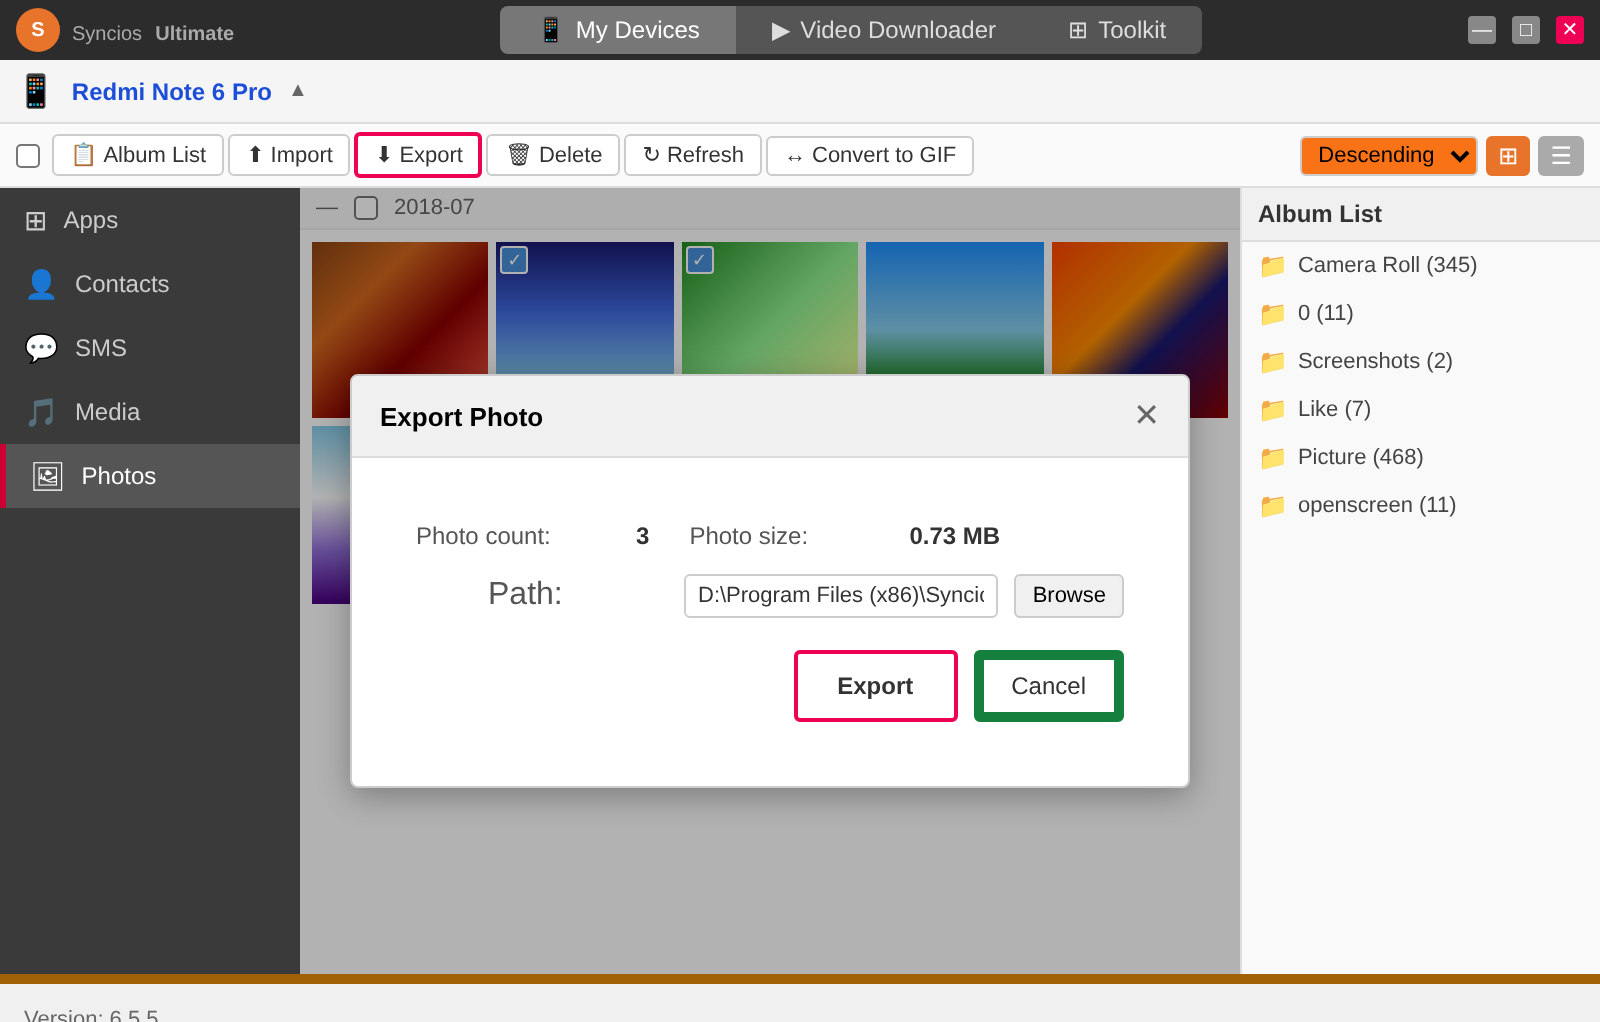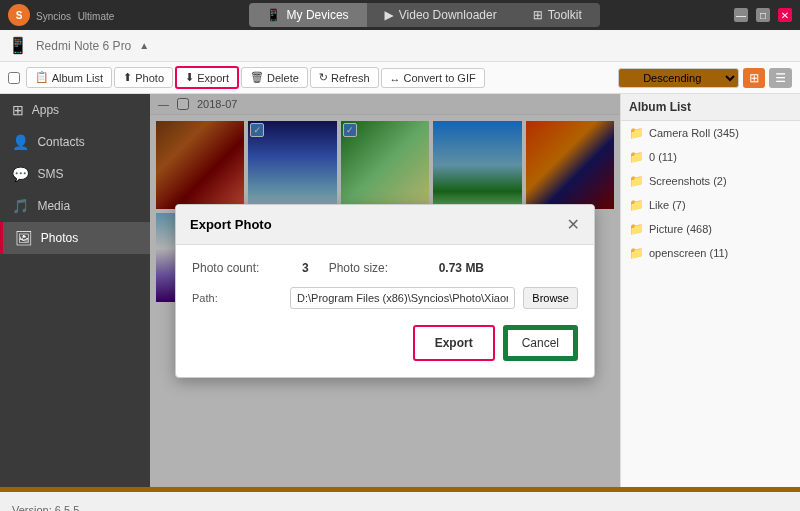--- a/index.html
+++ b/index.html
@@ -41,21 +41,21 @@
     .device-bar {
       height: 32px;
       background: #f5f5f5;
       border-bottom: 1px solid #ddd;
       display: flex;
       align-items: center;
       padding: 0 8px;
       gap: 8px;
     }
     .device-icon { color: #e8732a; font-size: 16px; }
-    .device-name { font-weight: normal; font-size: 12px; color: #737373; }
+    .device-name { font-weight: bold; font-size: 12px; color: #1d4ed8; }
     .device-arrow { color: #666; font-size: 10px; }
     .device-spacer { flex: 1; }
 
     
     .toolbar {
       height: 32px;
       background: #fafafa;
       border-bottom: 1px solid #ddd;
       display: flex;
       align-items: center;
@@ -69,25 +69,25 @@
       border: 1px solid #ccc;
       border-radius: 3px;
       cursor: pointer;
       font-size: 11px;
       display: flex; align-items: center; gap: 3px;
       color: #333;
     }
     .tool-btn.highlighted { border: 2px solid #e05; }
     .toolbar-spacer { flex: 1; }
     .sort-select {
-      padding: 2px 20px;
+      padding: 2px 4px;
       border: 1px solid #ccc;
       border-radius: 3px;
       font-size: 11px;
-      background: #a16207;
+      background: #f97316;
     }
     .view-btn { padding: 3px 6px; background: #e8732a; border: none; border-radius: 3px; cursor: pointer; color: white; font-size: 12px; margin-left: 2px; }
 
     
     .main-layout {
       display: flex;
       height: calc(511px - 30px - 32px - 32px - 24px);
     }
 
     
@@ -209,43 +209,43 @@
     }
     .modal-header {
       padding: 10px 14px;
       background: #f0f0f0;
       border-bottom: 1px solid #ddd;
       display: flex; align-items: center; justify-content: space-between;
       border-radius: 4px 4px 0 0;
       font-weight: bold; font-size: 13px;
     }
     .modal-close { cursor: pointer; color: #666; font-size: 16px; border: none; background: none; }
-    .modal-body { padding: 16px; }
+    .modal-body { padding: 32px; }
     .modal-row { display: flex; align-items: center; margin-bottom: 12px; gap: 20px; }
     .modal-label { font-size: 12px; color: #555; width: 90px; }
     .modal-value { font-size: 12px; color: #333; font-weight: bold; }
     .path-row { display: flex; align-items: center; margin-bottom: 16px; gap: 8px; }
-    .path-label { font-size: 11px; color: #555; width: 90px; flex-shrink: 0; }
+    .path-label { font-size: 16px; color: #555; width: 90px; flex-shrink: 0; margin-left: 36px; }
     .path-input { flex: 1; padding: 4px 6px; border: 1px solid #ccc; border-radius: 3px; font-size: 11px; color: #333; }
     .browse-btn { padding: 4px 8px; background: #f0f0f0; border: 1px solid #ccc; border-radius: 3px; cursor: pointer; font-size: 11px; }
     .modal-actions { display: flex; justify-content: flex-end; gap: 8px; }
     .export-btn { padding: 6px 20px; background: white; border: 2px solid #e05; border-radius: 3px; cursor: pointer; font-size: 12px; color: #333; font-weight: bold; }
     .cancel-btn { padding: 6px 14px; background: white; border: 5px solid #15803d; border-radius: 3px; cursor: pointer; font-size: 12px; color: #333; }
 
     .checkbox-small { width: 12px; height: 12px; }
   </style>
 </head>
 <body>
 
 <div class="title-bar">
   <div class="title-bar-left">
     <div class="title-bar-logo">S</div>
     <span class="title-bar-brand">
       <span>Syncios</span>
-      <span style="color:#aaa; font-size:10px; margin-left:3px;">Ultimate</span>
+      <span style="color:#aaa; font-size:10px; margin-left:3px;font-weight:bold;">Ultimate</span>
     </span>
   </div>
   <div class="title-bar-nav">
     <button class="nav-btn active">📱 <span>My Devices</span></button>
     <button class="nav-btn">▶ <span>Video Downloader</span></button>
     <button class="nav-btn">⊞ <span>Toolkit</span></button>
   </div>
   <div class="title-bar-right">
     <button class="win-btn min">—</button>
     <button class="win-btn max">□</button>
@@ -256,21 +256,21 @@
 <div class="device-bar">
   <span class="device-icon">📱</span>
   <span class="device-name">Redmi Note 6 Pro</span>
   <span class="device-arrow">▲</span>
   <div class="device-spacer"></div>
 </div>
 
 <div class="toolbar">
   <input type="checkbox" class="toolbar-check checkbox-small" style="">
   <button class="tool-btn">📋 <span>Album List</span></button>
-  <button class="tool-btn">⬆ <span>Photo</span></button>
+  <button class="tool-btn">⬆ <span>Import</span></button>
   <button class="tool-btn highlighted">⬇ <span>Export</span></button>
   <button class="tool-btn">🗑 <span>Delete</span></button>
   <button class="tool-btn">↻ <span>Refresh</span></button>
   <button class="tool-btn">↔ <span>Convert to GIF</span></button>
   <div class="toolbar-spacer"></div>
   <select class="sort-select">
     <option>Descending</option>
   </select>
   <button class="view-btn">⊞</button>
   <button class="view-btn" style="background:#aaa;">☰</button>

